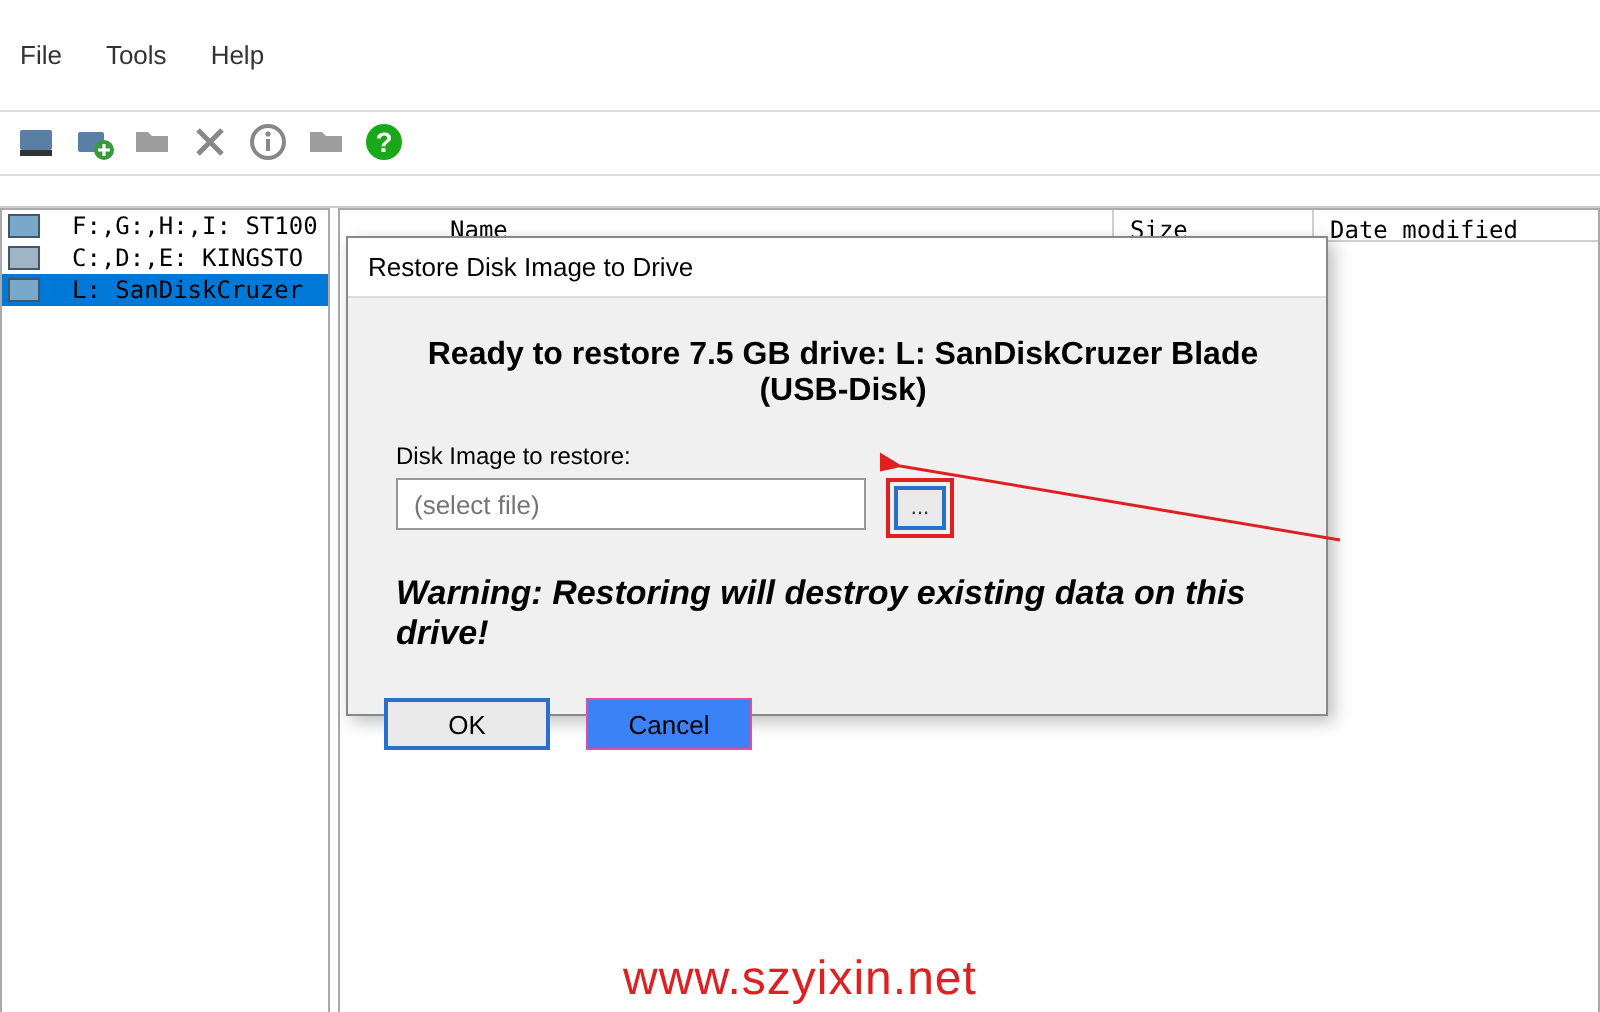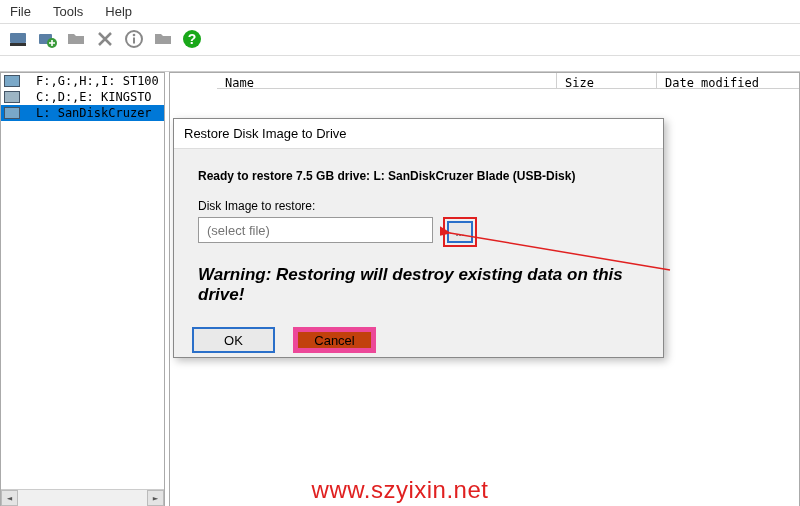--- a/index.html
+++ b/index.html
@@ -9,21 +9,21 @@
   font-size: 12px;
   background: #fff;
   width: 800px;
   height: 506px;
   position: relative;
   overflow: hidden;
 }
 .menubar {
   display: flex;
   gap: 18px;
-  padding: 2px 8px;
+  padding: 18px 8px;
   color: #333;
   font-size: 13px;
   border-bottom: 1px solid #ddd;
 }
 .menubar span { padding: 2px 2px; }
 
 .toolbar {
   display: flex;
   gap: 9px;
   padding: 5px 8px 6px;
@@ -96,21 +96,21 @@
   border:1px solid #888;
   box-shadow: 3px 3px 8px rgba(0,0,0,.25);
 }
 .dialog-title {
   background:#fff;
   padding:7px 10px;
   font-size:13px;
   border-bottom:1px solid #ddd;
 }
 .dialog-body { padding: 10px 18px 14px; }
-.dialog-body .ready { font-weight:bold; font-size:12px; margin:10px 0 16px 6px; color:#000;}
+.dialog-body .ready { font-weight:bold; font-size:16px; margin:10px 0 16px 6px; color:#000;text-align:center;}
 .dialog-body label { display:block; margin:0 0 4px 6px; font-size:12px;}
 .input-row { display:flex; gap:10px; align-items:flex-start; margin-left:6px; position:relative;}
 .input-row input {
   width:235px; height:26px;
   border:1px solid #999;
   padding: 0 8px;
   color:#777;
   font-size:13px;
   background:#fff;
 }
@@ -126,22 +126,22 @@
   color:#333;
 }
 .warning {
   font-style:italic; font-weight:bold;
   margin:18px 0 0 6px; font-size:17px;
 }
 .dialog-buttons { display:flex; gap:18px; margin-top:22px;}
 .dialog-buttons button {
   width:83px; height:26px;
   font-size:13px;
-  border:5px solid #ec4899;
-  background:#c2410c;
+  border:1px solid #ec4899;
+  background:#3b82f6;
 }
 .dialog-buttons button.primary { border:2px solid #2a6fc9; background:#e9e9e9; }
 
 .arrow {
   position:absolute;
   left:440px; top:225px;
   pointer-events:none;
 }
 
 .watermark-url {

